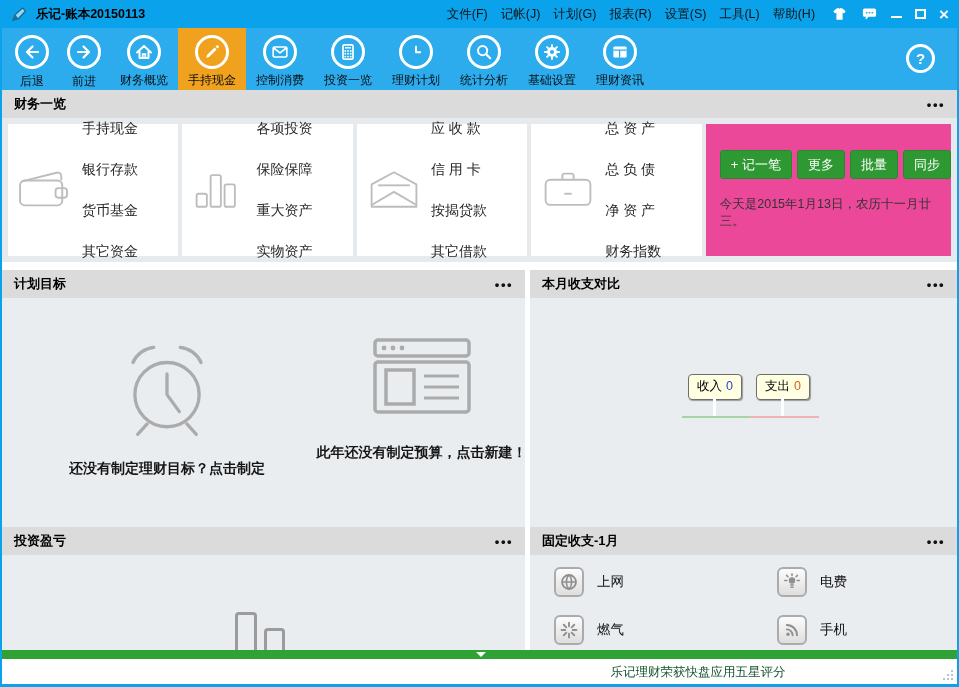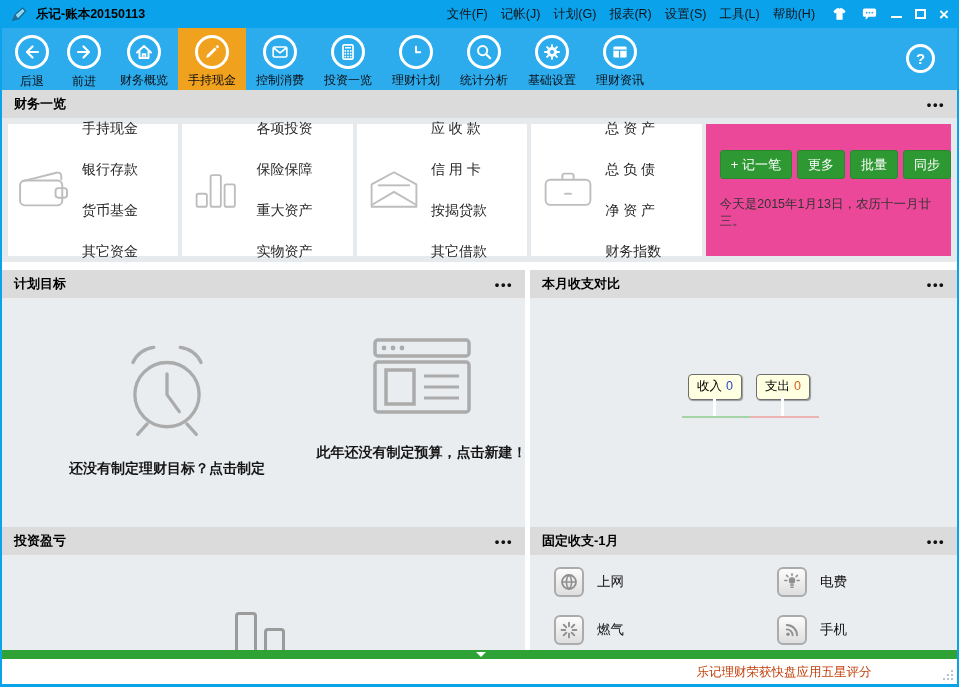--- a/index.html
+++ b/index.html
@@ -96,22 +96,22 @@
   .flbl { font-size:13.5px; color:#101010;text-align:right; }
 
   
   .green-bar { position:absolute; top:560px; left:0; width:955px; height:9px; background:#2EA234; cursor:pointer; }
   .green-caret { position:absolute; left:474px; top:2px; width:0; height:0;
                  border-left:5px solid transparent; border-right:5px solid transparent;
                  border-top:5px solid #fff; }
 
   
   .statusbar { position:absolute; top:659px; left:2px; right:2px; height:25px; background:#fff; }
-  .status-text { position:absolute; left:782px; top:50%; transform:translate(-50%,-50%);
-                 font-size:12.5px; color:#c2410c; white-space:nowrap; }
+  .status-text { position:absolute; left:696px; top:50%; transform:translate(-50%,-50%);
+                 font-size:12.5px; color:#14532d; white-space:nowrap; }
   .grip { position:absolute; right:3px; bottom:3px; }
 </style>
 </head>
 <body>
 
 <div class="screen">
 
   <div class="titlebar">
     <svg class="app-logo" viewBox="0 0 18 18">
       <polygon points="3,15 5.2,9.5 12.6,3 15.6,6 8.4,13.6" fill="#8FD9F5" stroke="#1A6286" stroke-width="1.2"></polygon>

